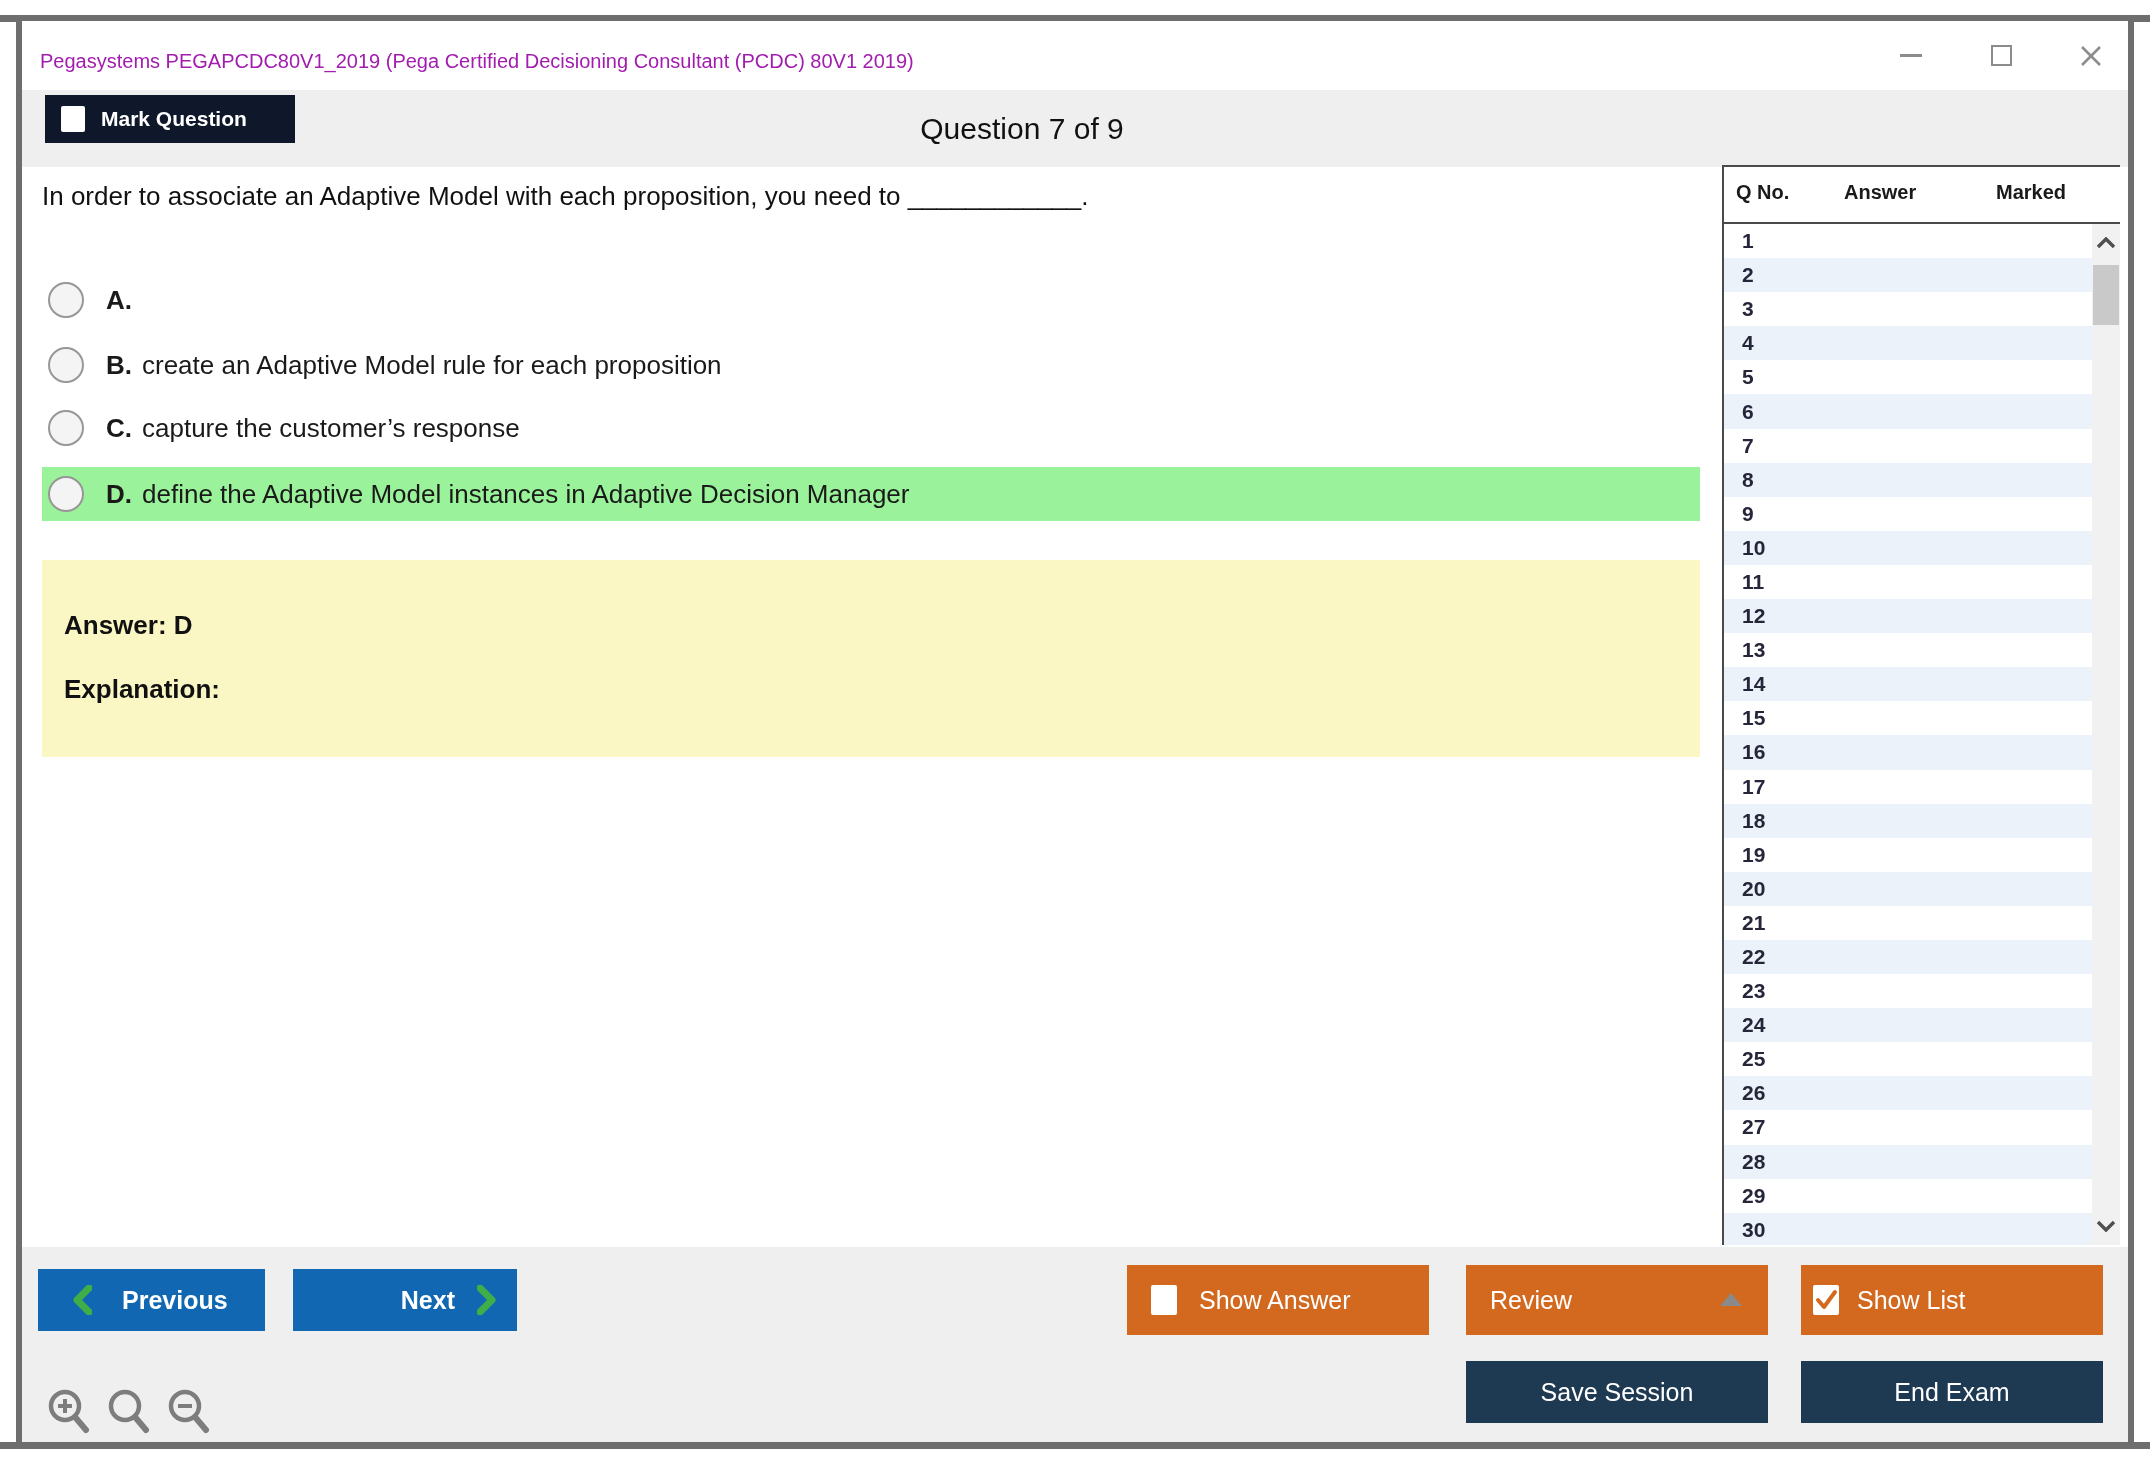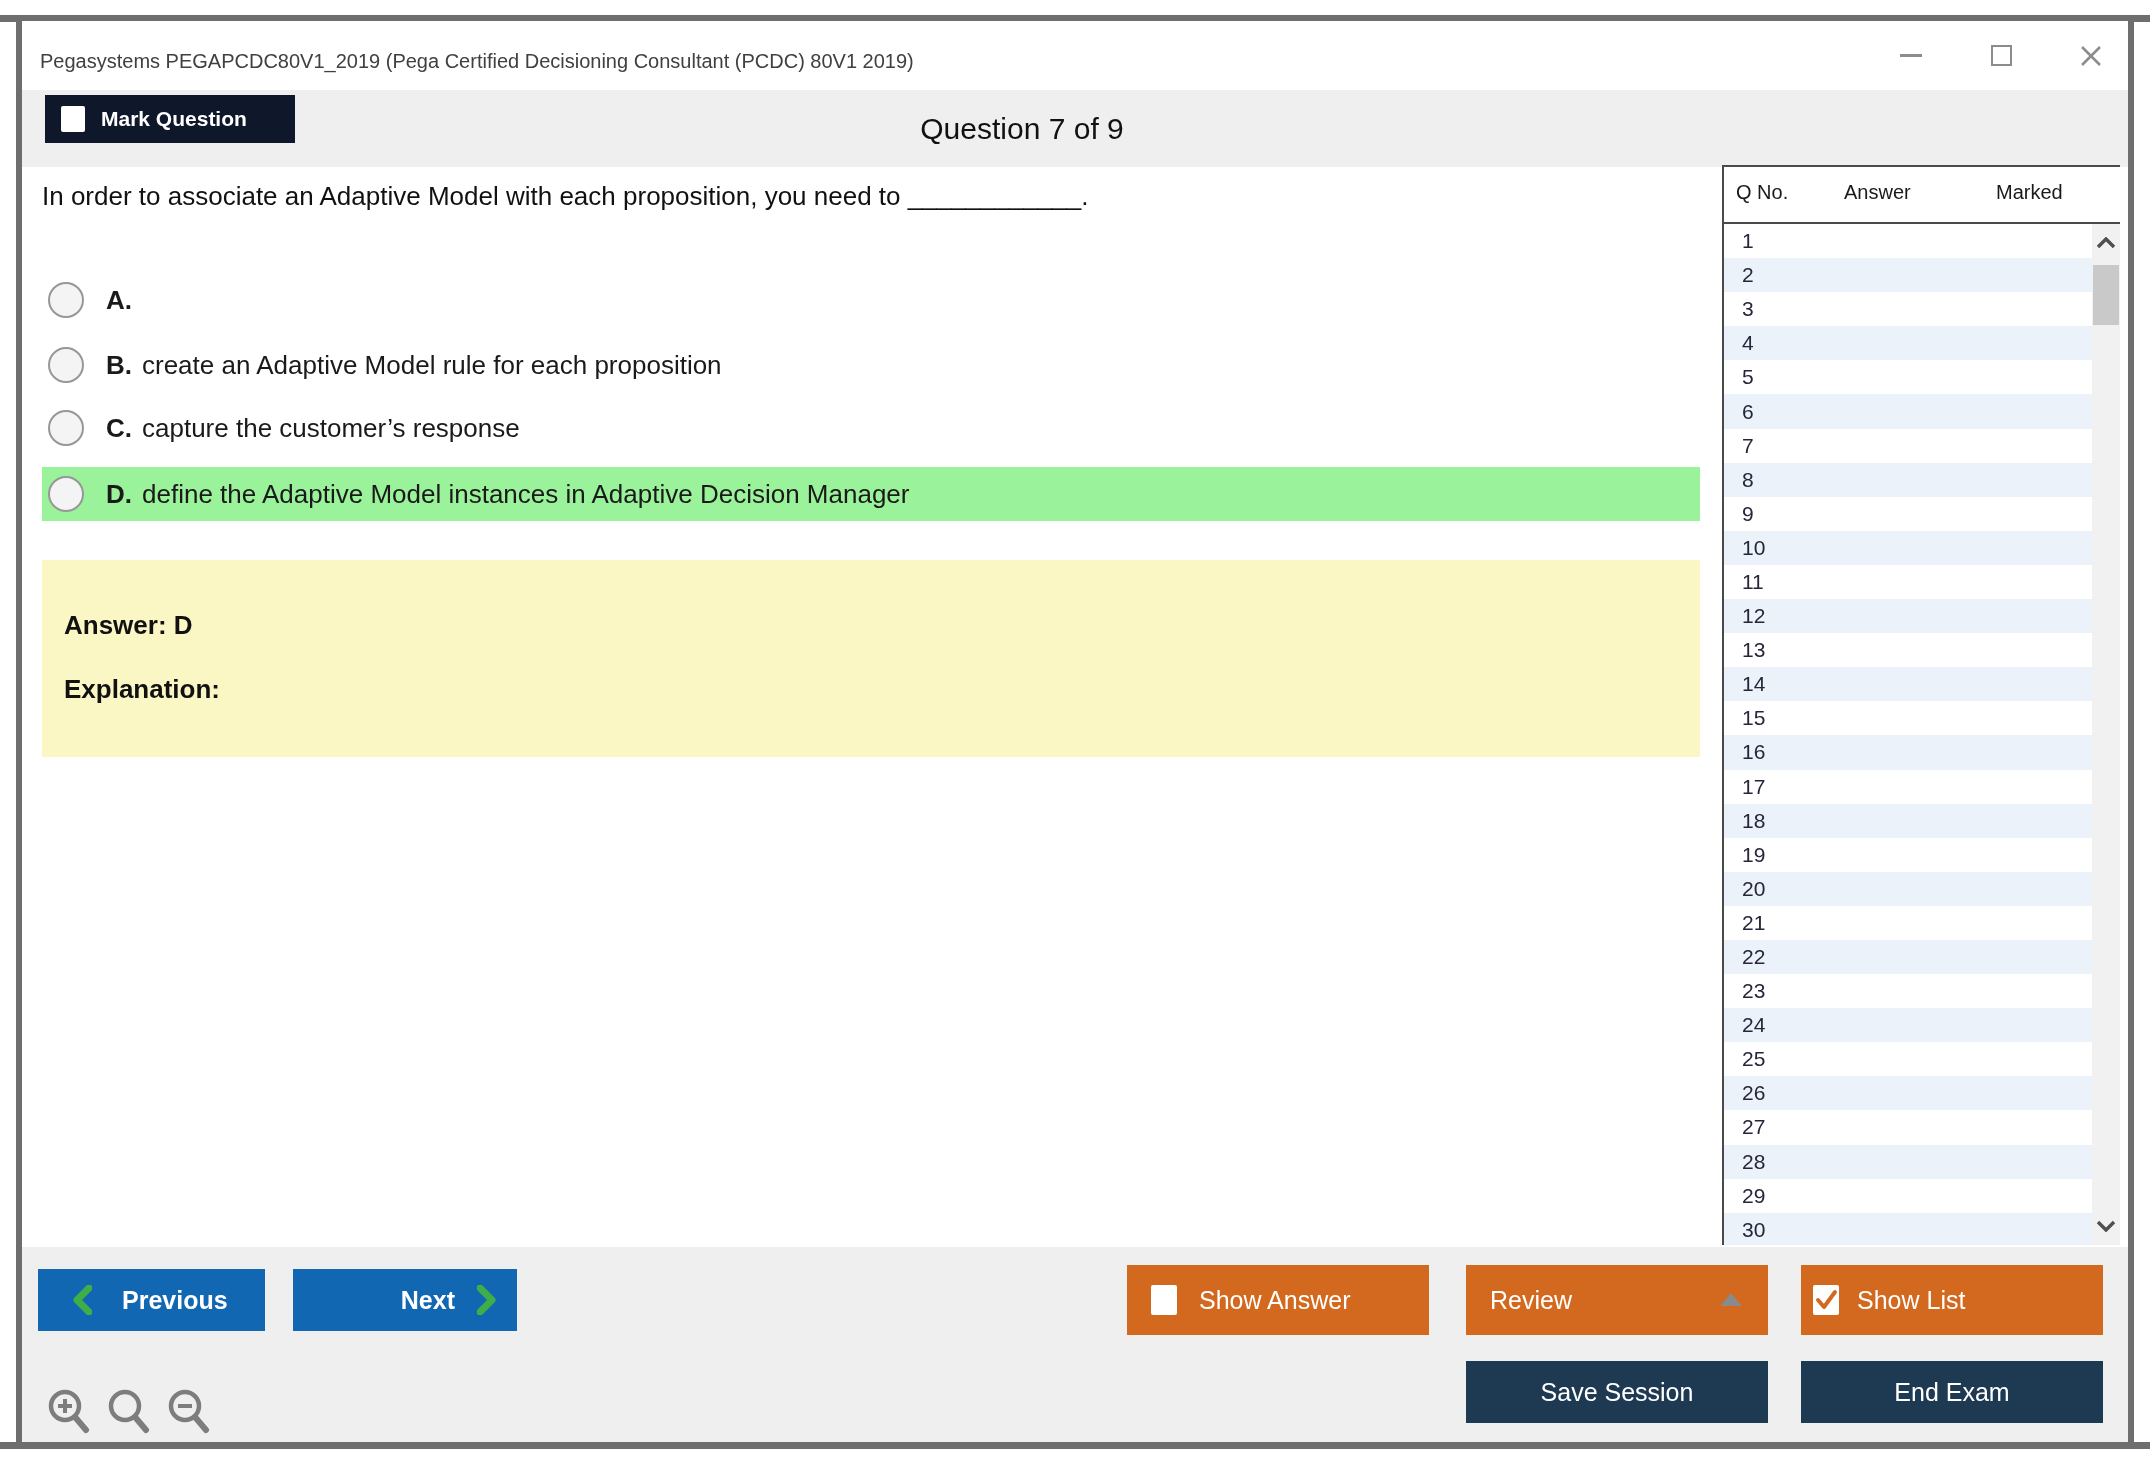--- a/index.html
+++ b/index.html
@@ -5,21 +5,21 @@
   html,body{margin:0;padding:0;background:#fff;}
   .page{position:relative;width:2150px;height:1470px;background:#ffffff;overflow:hidden;
         font-family:"Liberation Sans", sans-serif;color:#1a1a1a;}
   .edge-strip{position:absolute;left:0;width:2150px;height:7px;background:#6e6e6e;}
   .window{position:absolute;left:16px;top:15px;width:2118px;height:1433px;
           border:6px solid #6e6e6e;box-sizing:border-box;background:#fff;}
 
   
   .titlebar{position:absolute;left:0;top:0;width:2106px;height:69px;background:#fff;}
   .title-text{position:absolute;left:18px;top:0;height:80px;display:flex;align-items:center;
-              font-size:20px;color:#404040;white-space:nowrap;}
+              font-size:20px;color:#a21caf;white-space:nowrap;}
   .win-controls{position:absolute;right:26px;top:0;height:69px;display:flex;align-items:center;gap:68px;}
   .wc{width:22px;height:22px;display:flex;align-items:center;justify-content:center;cursor:default;}
   .wc-min{width:22px;height:3px;background:#8c8c8c;}
   .wc-max{width:17px;height:17px;border:2px solid #8c8c8c;}
 
   
   .headerbar{position:absolute;left:0;top:69px;width:2106px;height:77px;background:#efefef;}
   .mark-btn{position:absolute;left:23px;top:5px;width:250px;height:48px;background:#0f172a;
             display:flex;align-items:center;gap:16px;padding-left:16px;box-sizing:border-box;cursor:pointer;}
   .mark-btn .cb{width:24px;height:26px;background:#fff;border-radius:2px;}
@@ -35,21 +35,21 @@
   .radio{width:32px;height:32px;border-radius:50%;border:2px solid #979797;background:#f4f4f4;
          margin-left:6px;flex:0 0 auto;}
   .opt-letter{font-weight:bold;font-size:26px;margin-left:22px;}
   .opt-text{font-size:26px;margin-left:10px;}
   .answer-box{position:absolute;left:20px;top:539px;width:1658px;height:197px;background:#fbf7c5;}
   .answer-line{position:absolute;left:22px;top:50px;font-size:26px;font-weight:bold;color:#111;}
   .explanation-line{position:absolute;left:22px;top:114px;font-size:26px;font-weight:bold;color:#111;}
 
   
   .qlist{position:absolute;left:1700px;top:144px;width:398px;height:1080px;box-sizing:border-box;
-         border:2px solid #4a4a4a;border-right:none;background:#fff;}
+         border:2px solid #4a4a4a;border-right:none;background:#fff;font-weight:bold;}
   .qlist-header{position:relative;height:55px;border-bottom:2px solid #4a4a4a;background:#fff;}
   .qlist-header span{position:absolute;top:14px;font-size:20px;color:#1a1a1a;}
   .col-qno{left:12px;} .col-answer{left:120px;} .col-marked{left:272px;}
   .qlist-body{position:relative;height:1021px;overflow:hidden;}
   .qrows{position:absolute;left:0;top:0;width:368px;}
   .qrow{height:34.1px;background:#fff;display:flex;align-items:center;cursor:default;}
   .qrow.alt{background:#ebf2f9;}
   .qnum{padding-left:18px;font-size:21px;color:#26263a;}
   .scrollbar{position:absolute;right:0;top:0;width:28px;height:1021px;background:#f1f1f1;}
   .sb-arrow{position:absolute;left:0;width:28px;height:30px;display:flex;align-items:center;justify-content:center;cursor:pointer;}

